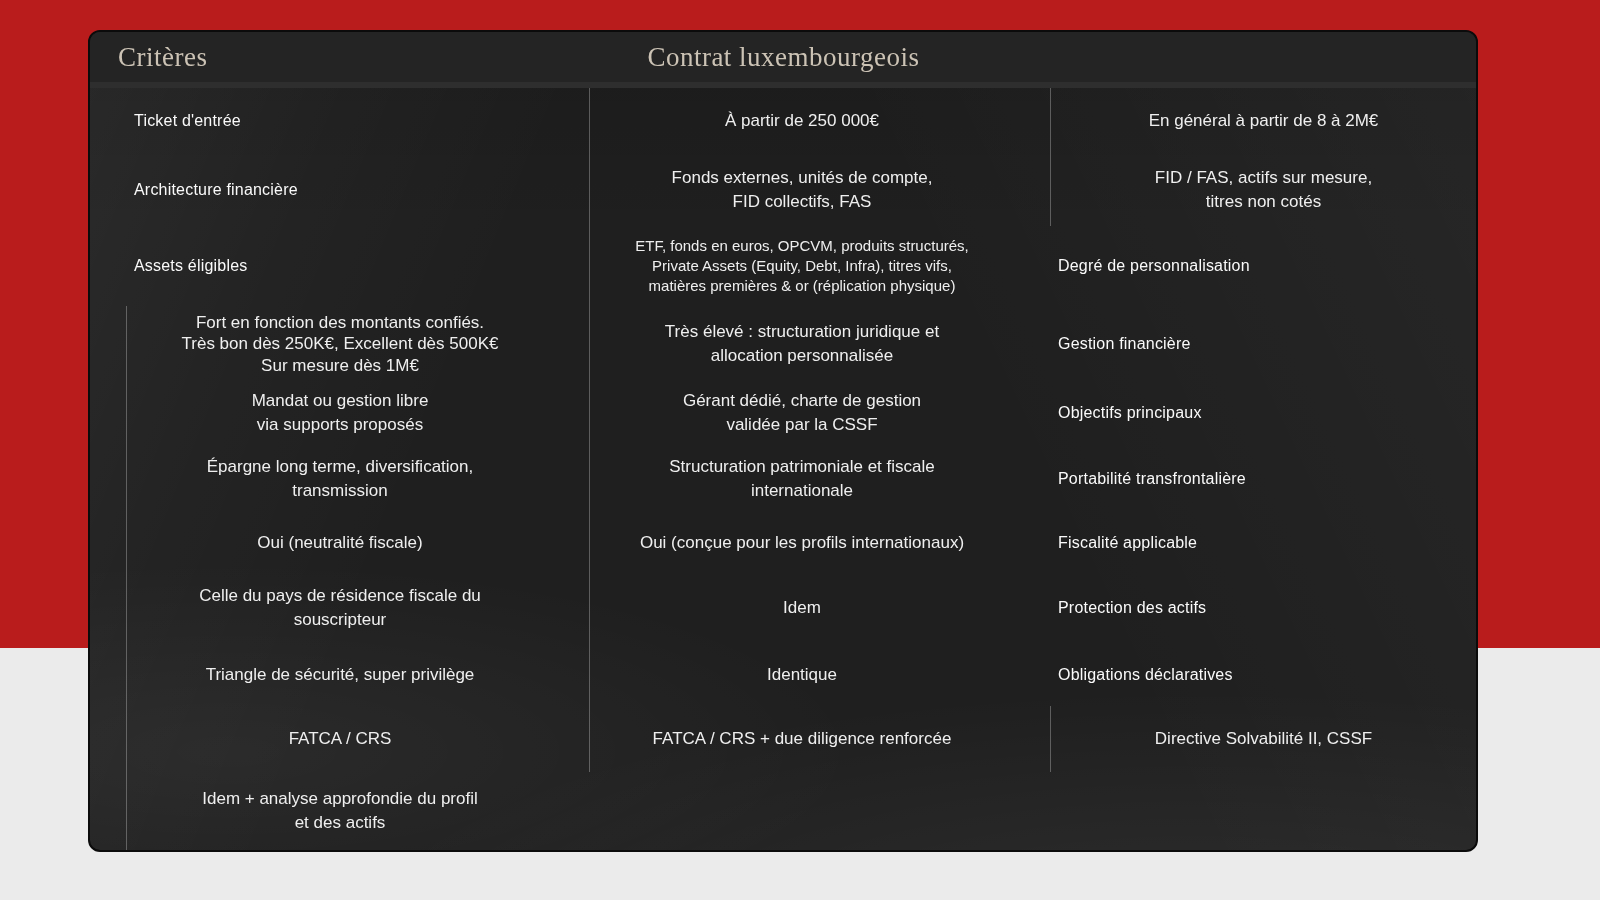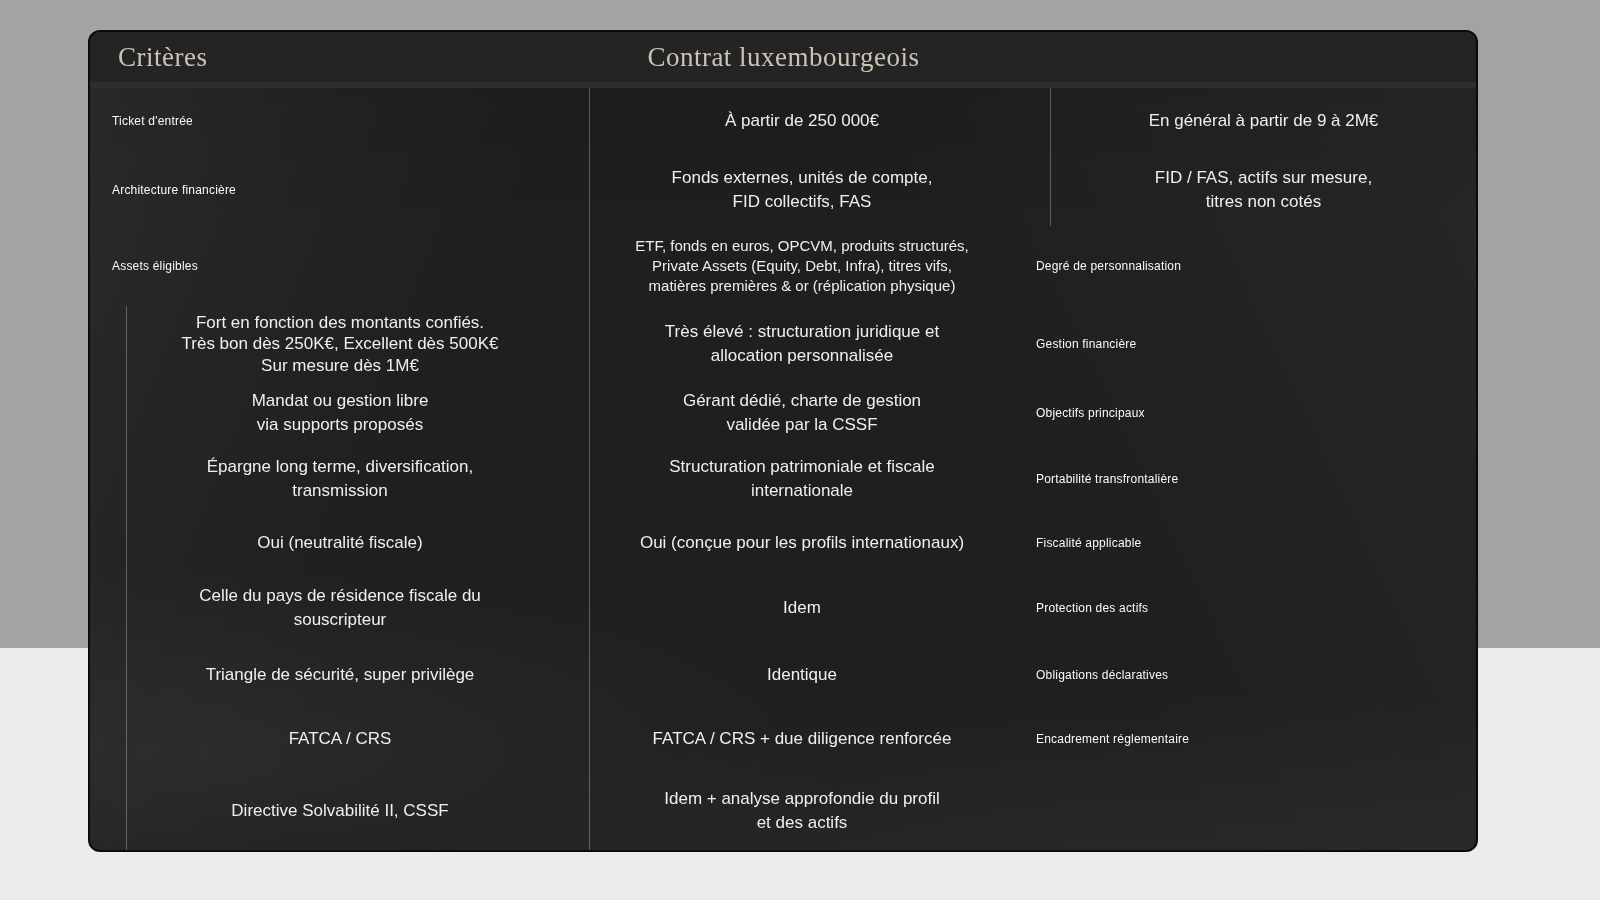--- a/index.html
+++ b/index.html
@@ -6,21 +6,21 @@
   html, body { width: 1600px; height: 900px; }
   body {
     background: #ebebeb;
     font-family: "Liberation Sans", sans-serif;
     overflow: hidden;
   }
   .page {
     position: relative;
     width: 1600px;
     height: 648px;
-    background: #a3a3a3;
+    background: #b91c1c;
   }
   .card {
     position: absolute;
     left: 88px;
     top: 30px;
     width: 1390px;
     height: 822px;
     background: #1f1f1f;
     border: 2px solid #0b0b0b;
     border-radius: 12px;
@@ -62,23 +62,23 @@
     grid-template-columns: 463px 461px 462px;
     grid-template-rows: 66px 72px 80px 76px 62px 70px 58px 72px 62px 66px 78px;
   }
   .cell {
     display: flex;
     align-items: center;
     white-space: pre-line;
   }
   .cell.label {
     justify-content: flex-start;
-    padding-left: 22px;
+    padding-left: 44px;
     padding-right: 12px;
-    font-size: 12px;
+    font-size: 16px;
     color: #fafafa;
     letter-spacing: 0.2px;
   }
   .cell.val {
     justify-content: center;
     text-align: center;
     padding: 0 16px;
     font-size: 17px;
     line-height: 1.4;
     color: #efefef;
@@ -97,21 +97,21 @@
 
     <div class="header">
       <div class="hcell h1">Critères</div>
       <div class="hcell h2">Contrat luxembourgeois</div>
     </div>
 
     <div class="tbody">
 
       <div class="cell label">Ticket d'entrée</div>
       <div class="cell val col2">À partir de 250 000€</div>
-      <div class="cell val col3">En général à partir de 9 à 2M€</div>
+      <div class="cell val col3">En général à partir de 8 à 2M€</div>
 
       <div class="cell label">Architecture financière</div>
       <div class="cell val col2">Fonds externes, unités de compte,
 FID collectifs, FAS</div>
       <div class="cell val col3">FID / FAS, actifs sur mesure,
 titres non cotés</div>
 
       <div class="cell label">Assets éligibles</div>
       <div class="cell val col2 dense">ETF, fonds en euros, OPCVM, produits structurés,
 Private Assets (Equity, Debt, Infra), titres vifs,
@@ -146,20 +146,19 @@
       <div class="cell val col3">Idem</div>
 
       <div class="cell label">Protection des actifs</div>
       <div class="cell val col2">Triangle de sécurité, super privilège</div>
       <div class="cell val col3">Identique</div>
 
       <div class="cell label">Obligations déclaratives</div>
       <div class="cell val col2">FATCA / CRS</div>
       <div class="cell val col3">FATCA / CRS + due diligence renforcée</div>
 
-      <div class="cell label">Encadrement réglementaire</div>
       <div class="cell val col2">Directive Solvabilité II, CSSF</div>
       <div class="cell val col3">Idem + analyse approfondie du profil
 et des actifs</div>
 
     </div>
   </div>
 </div>
 
 </body></html>

